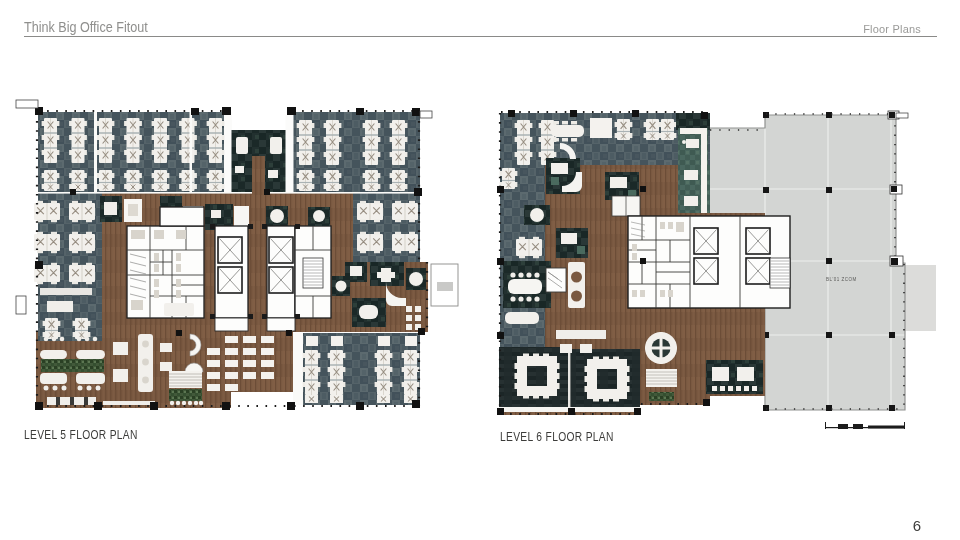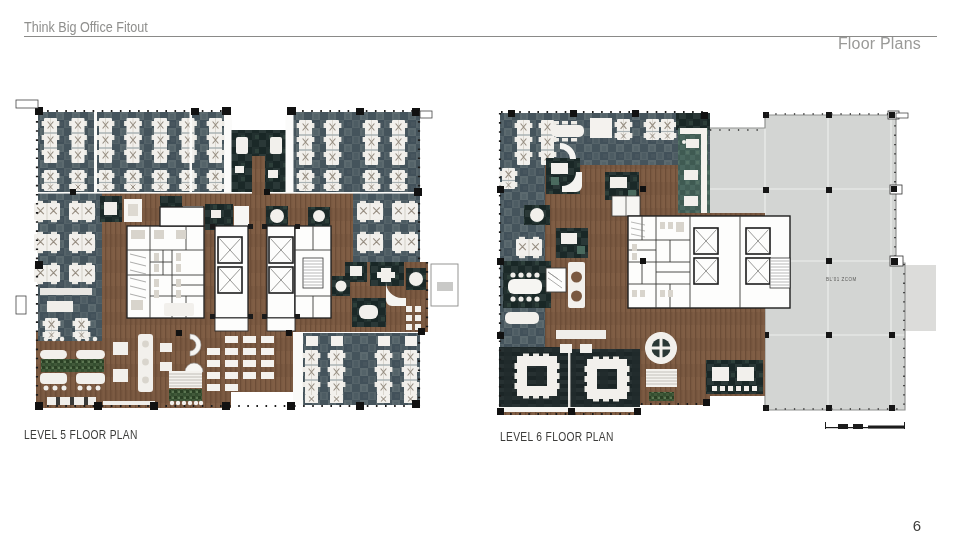--- a/index.html
+++ b/index.html
@@ -1,20 +1,20 @@
 <!DOCTYPE html>
 <html><head>
 <meta charset="utf-8">
 <style>
 html,body{margin:0;padding:0;background:#ffffff;width:960px;height:540px;overflow:hidden;}
 *{box-sizing:border-box;}
 body{font-family:"Liberation Sans",sans-serif;}
 #page{position:relative;width:960px;height:540px;background:#fff;}
 .hdr{position:absolute;top:19px;left:24px;font-size:14px;color:#8f8f8d;letter-spacing:0px;transform:scaleX(0.9);transform-origin:0 0;}
-.hdr2{position:absolute;top:35px;right:39px;font-size:16px;color:#9a9a98;letter-spacing:0.2px;}
+.hdr2{position:absolute;top:23px;right:39px;font-size:11px;color:#9a9a98;letter-spacing:0.2px;}
 .rule{position:absolute;top:36px;left:24px;width:913px;height:1px;background:#8a8a88;}
 .lbl{position:absolute;font-size:12.5px;color:#3c3c3a;letter-spacing:0.4px;transform:scaleX(0.82);transform-origin:0 0;}
 .pnum{position:absolute;bottom:6px;right:39px;font-size:15px;color:#3d3d3b;}
 </style>
 </head>
 <body>
 <div id="page">
 <div class="hdr">Think Big Office Fitout</div>
 <div class="hdr2">Floor Plans</div>
 <div class="rule"></div>

